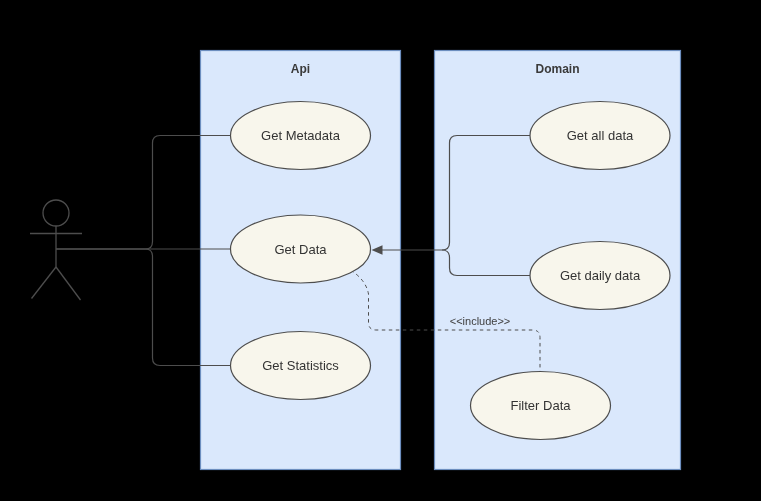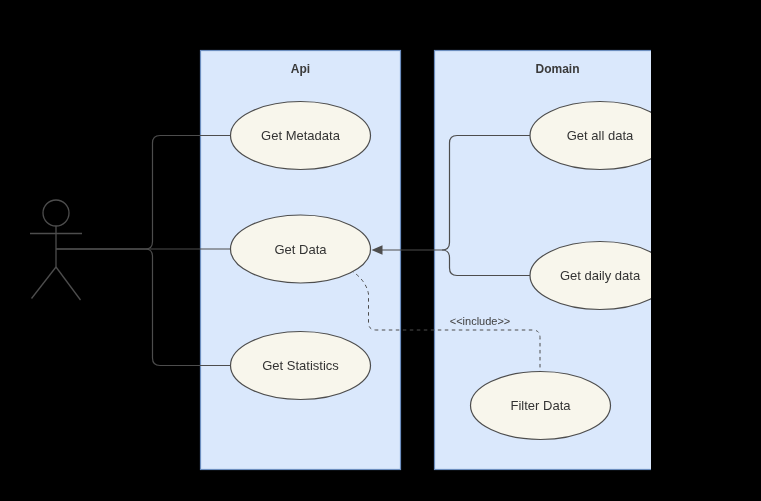--- a/index.html
+++ b/index.html
@@ -2,21 +2,21 @@
 <html style="--background: #000000; --panel_fill: #DAE8FC; --panel_stroke: #6C8EBF; --node_fill: #F8F6EC; --node_stroke: #4D4D4D; --edge: #4D4D4D; --text: #333333; --title_text: #3A3A3A; --edge_label_text: #404040;"><head>
 <meta charset="utf-8">
 <style>
   html, body {
     margin: 0;
     padding: 0;
     background: #000;
   }
   .stage {
     position: relative;
-    width: 651px;
+    width: 761px;
     height: 501px;
     background: var(--background, #000000);
     overflow: hidden;
     font-family: "Liberation Sans", sans-serif;
   }
   svg { display: block; }
   svg text {
     font-family: "Liberation Sans", sans-serif;
     user-select: none;
   }

